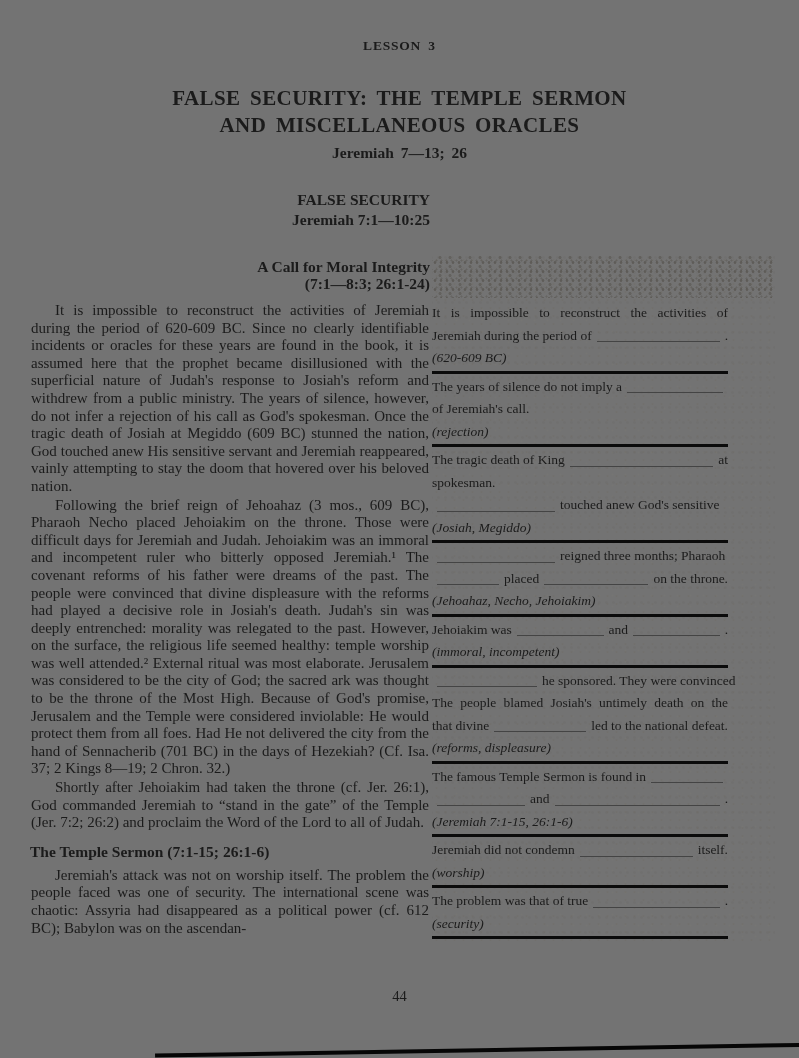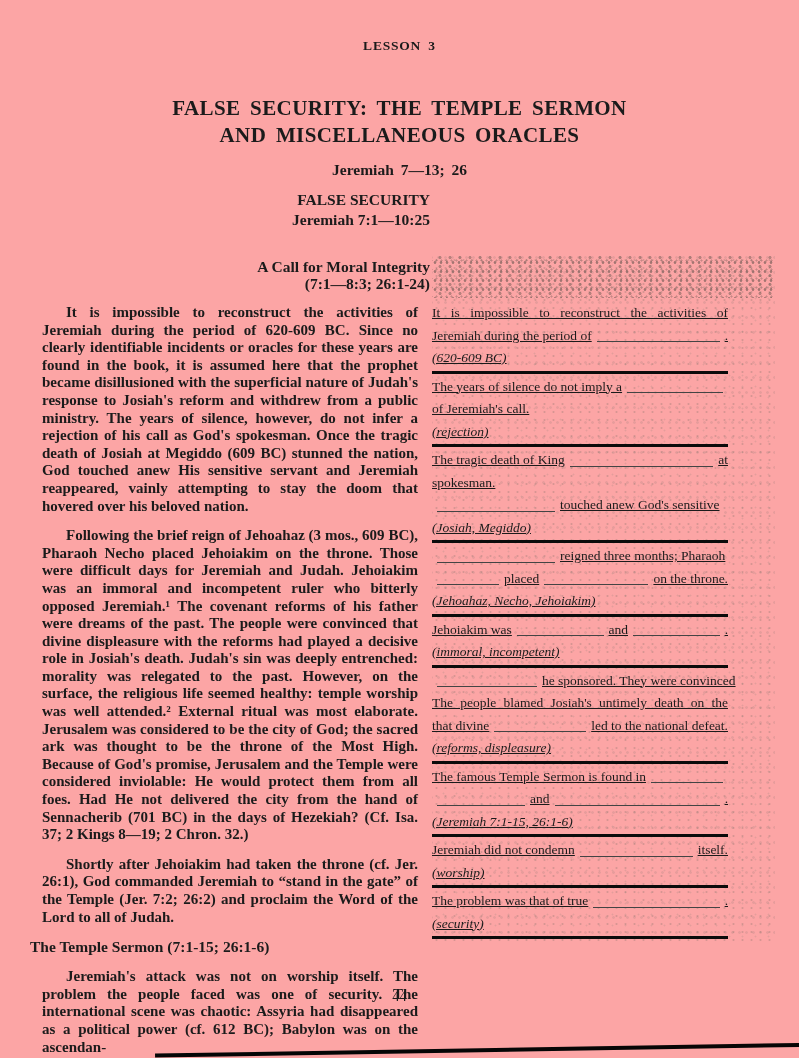--- a/index.html
+++ b/index.html
@@ -1,38 +1,38 @@
 <!DOCTYPE html>
 <html><head>
 <meta charset="utf-8">
 <style>
   html, body { margin: 0; padding: 0; background: #e8e8e6; }
   .page {
     position: relative;
     width: 799px;
     height: 1058px;
     margin: 0 auto;
-    background: #fca5a5;
+    background: #737373;
     font-family: "Liberation Serif", "DejaVu Serif", serif;
     color: #1b1b1b;
     overflow: hidden;
   }
 
   
   .header { position: absolute; top: 38px; left: 0; width: 100%; text-align: center; }
   .lesson-label { font-size: 13.5px; font-weight: bold; letter-spacing: 0.8px; word-spacing: 3px; }
-  .main-title { margin-top: 41px; font-size: 21px; font-weight: bold; line-height: 27px; letter-spacing: 0.4px; word-spacing: 4px; }
-  .scripture-ref { margin-top: 12px; font-size: 15.5px; font-weight: bold; word-spacing: 3px; }
+  .main-title { margin-top: 31px; font-size: 21px; font-weight: bold; line-height: 27px; letter-spacing: 0.4px; word-spacing: 4px; }
+  .scripture-ref { margin-top: 5px; font-size: 15.5px; font-weight: bold; word-spacing: 3px; }
 
   
   .left-col { position: absolute; left: 30px; top: 190px; width: 400px; }
   .section-head { text-align: right; font-weight: bold; font-size: 15.5px; line-height: 20px; }
   .call-head { text-align: right; font-weight: bold; font-size: 15.5px; line-height: 17px; margin-top: 28px; }
   .body-text { margin-top: 10px; font-size: 15px; line-height: 17.6px; text-align: justify; }
-  .body-text p { margin: 12px; text-indent: 24px; font-weight: bold; }
+  .body-text p { margin: 1px; text-indent: 24px; }
   .sermon-head { font-weight: bold; font-size: 15.5px; margin: 11px 0 6px 0; }
 
   
   .worksheet {
     position: absolute; left: 432px; top: 256px; width: 343px;
     font-size: 13.5px;
     background-image:
       radial-gradient(circle, rgba(110,105,95,0.26) 0.8px, rgba(0,0,0,0) 1.3px),
       radial-gradient(circle, rgba(130,125,115,0.20) 0.7px, rgba(0,0,0,0) 1.2px),
       radial-gradient(circle, rgba(95,92,88,0.13) 1px,   rgba(0,0,0,0) 1.7px);
@@ -41,21 +41,21 @@
   }
   .ws-noise {
     height: 42px; width: 100%; margin-bottom: 4px;
     background-image:
       radial-gradient(circle, rgba(75,70,62,0.50) 1px,   rgba(0,0,0,0) 1.7px),
       radial-gradient(circle, rgba(75,70,62,0.38) 1.2px, rgba(0,0,0,0) 1.9px),
       radial-gradient(circle, rgba(75,70,62,0.30) 0.8px, rgba(0,0,0,0) 1.4px);
     background-size: 6px 9px, 10px 9px, 5px 9px;
     background-position: 0 2px, 3px 6px, 2px 0;
   }
-  .ws-inner { width: 296px; text-decoration: underline; }
+  .ws-inner { width: 296px; }
   .ws-line { display: flex; height: 22.5px; line-height: 22px; }
   .ws-line.fill { display: block; text-align: justify; text-align-last: justify; }
   .ws-text { white-space: pre; }
   .ws-blank { flex: 1 1 auto; align-self: flex-end; margin: 0 5px 5px 5px; border-bottom: 1.2px solid #444; height: 1px; }
   .ws-answer { height: 22.5px; line-height: 22px; font-style: italic; }
   .ws-rule { height: 0; border: none; border-top: 3px solid #0b0b0b; margin: 1px 0 2px 0; }
 
   
   .page-number { position: absolute; top: 988px; left: 0; width: 100%; text-align: center; font-size: 14.5px; }
   .scan-artifact {

